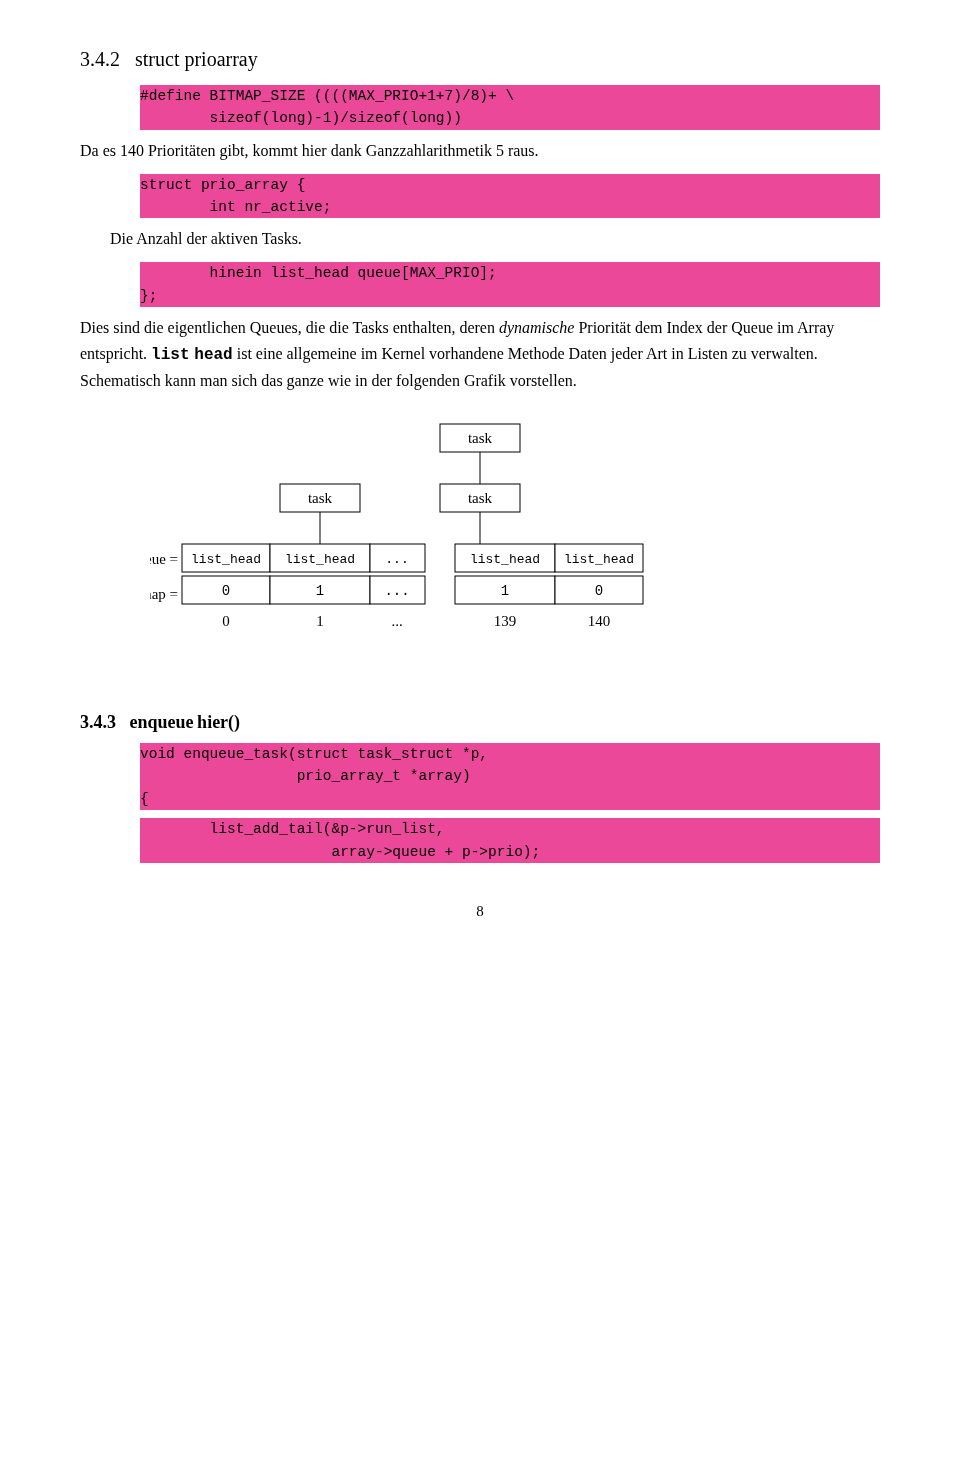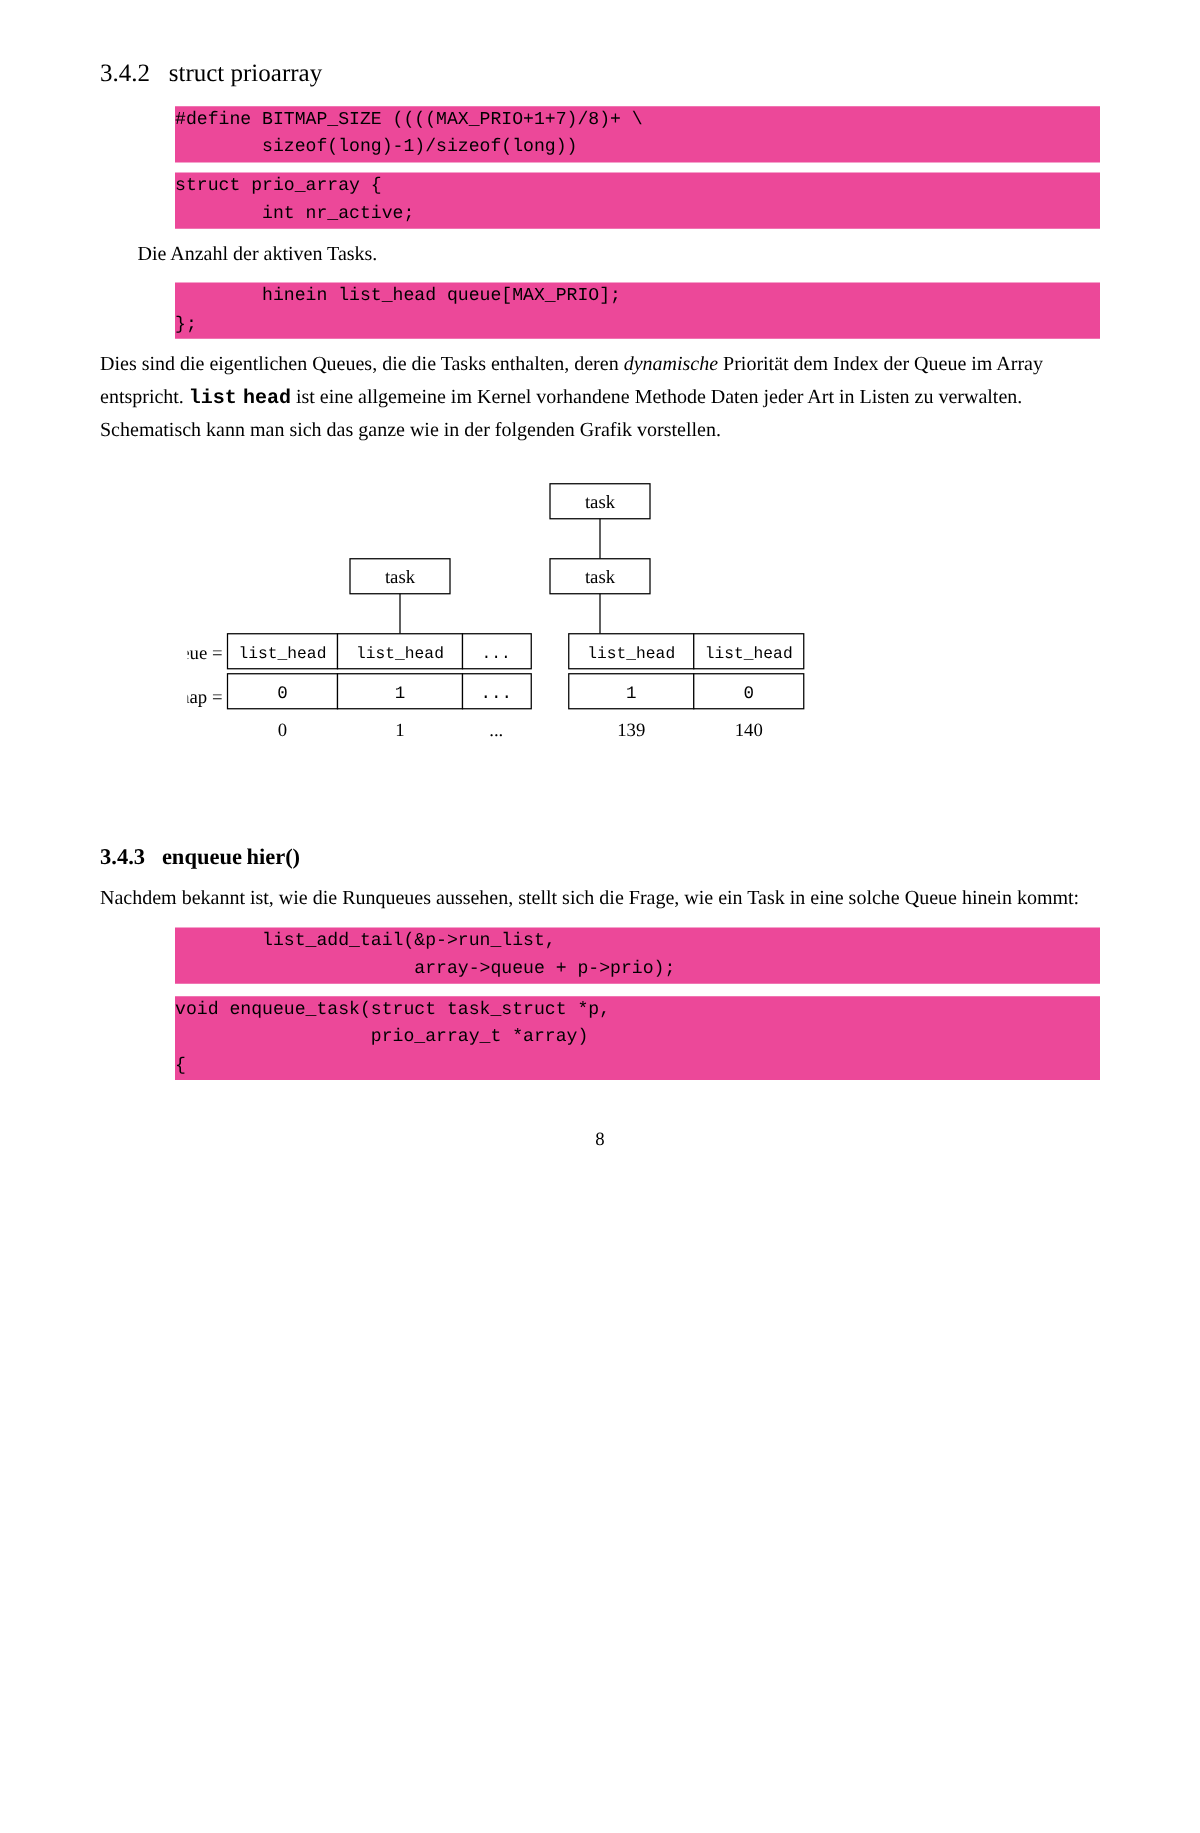--- a/index.html
+++ b/index.html
@@ -57,20 +57,21 @@
   <div class="section-title">
     <span>3.4.2</span>
     &nbsp;
     <span>struct prio<span style="text-decoration:none;">⁠</span>array</span>
   </div>
 
   <div class="code-block">#define BITMAP_SIZE ((((MAX_PRIO+1+7)/8)+ \
         sizeof(long)-1)/sizeof(long))</div>
 
 
+  <p class="prose">Da es 140 Prioritäten gibt, kommt hier dank Ganzzahlarithmetik 5 raus.</p>
 
   <div class="code-block">struct prio_array {
         int nr_active;</div>
 
   <p class="prose indent1">Die Anzahl der aktiven Tasks.</p>
 
 
 
   <div class="code-block">        hinein list_head queue[MAX_PRIO];
 };</div>
@@ -132,25 +133,24 @@
       <text x="449" y="210" text-anchor="middle" font-family="Times New Roman, serif" font-size="15">140</text>
     </svg>
   </div>
 
   <div class="section-sub">
     <span>3.4.3</span>
     &nbsp;
     <span>enqueue hier()</span>
   </div>
 
-  <p class="prose">Nachdem bekannt ist, wie die Runqueues aussehen, stellt sich die Frage, wie ein Task in eine solche Queue hinein kommt:</p>
 
-  <div class="code-block">        list_add_tail(&amp;p-&gt;run_list,
-                      array-&gt;queue + p-&gt;prio);</div>
   <div class="code-block" style="margin-top:10px;">void enqueue_task(struct task_struct *p,
                   prio_array_t *array)
 {</div>
+  <div class="code-block">        list_add_tail(&amp;p-&gt;run_list,
+                      array-&gt;queue + p-&gt;prio);</div>
 
 </div>
 
 <div style="text-align:center; margin-top: 40px; font-size:15px;">
   <span>8</span>
 </div>
 
 </body></html>

